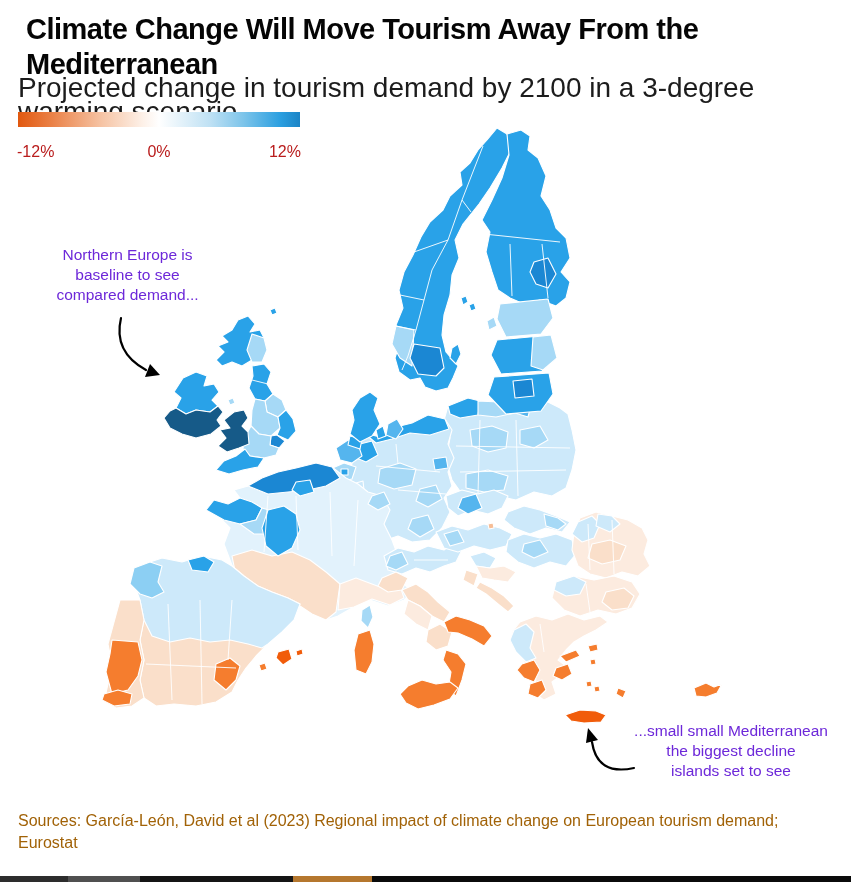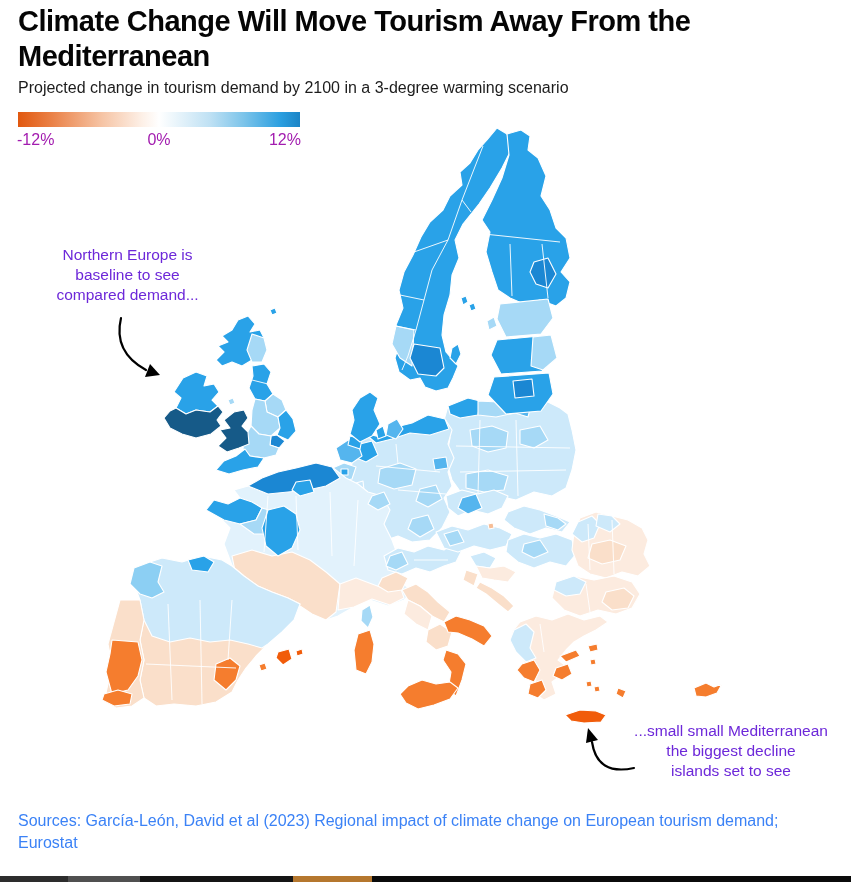--- a/index.html
+++ b/index.html
@@ -1,32 +1,32 @@
 <!DOCTYPE html>
 <html><head>
 <meta charset="utf-8">
 <style>
   html,body{margin:0;padding:0;background:#fff;}
   body{width:851px;height:882px;position:relative;overflow:hidden;
        font-family:"Liberation Sans","DejaVu Sans",sans-serif;color:#111;}
   .abs{position:absolute;}
   #title{left:18px;top:4px;width:720px;font-size:29px;line-height:35px;font-weight:bold;
-         letter-spacing:-0.5px;color:#050505;margin:0;}
-  #subtitle{left:18px;top:76px;width:830px;font-size:16px;line-height:24px;color:#1c1c1c;margin:0;font-weight:normal;}
+         letter-spacing:-0.5px;color:#050505;margin:8px;}
+  #subtitle{left:18px;top:76px;width:830px;font-size:28px;line-height:24px;color:#1c1c1c;margin:0;font-weight:normal;}
   #legend{left:18px;top:112px;width:282px;height:40px;}
   #legend-svg{display:block;width:282px;height:15px;}
-  #legend-labels{position:relative;width:282px;height:20px;font-size:16px;color:#a21caf;margin-top:4px;}
+  #legend-labels{position:relative;width:282px;height:20px;font-size:16px;color:#b91c1c;margin-top:16px;}
   #legend-labels span{position:absolute;top:0;}
   #legend-min{left:-1px;} #legend-mid{left:50%;transform:translateX(-50%);} #legend-max{right:-1px;}
   #map-svg{left:0;top:0;width:851px;height:882px;}
   .annotation{font-size:15.5px;line-height:20px;text-align:center;color:#6d28d9;}
   .annotation span{display:block;}
   #annotation-north{left:25px;top:245px;width:205px;}
   #annotation-south{left:611px;top:721px;width:240px;}
-  #sources{left:18px;top:810px;width:818px;font-size:16px;line-height:21.5px;color:#3b82f6;}
+  #sources{left:18px;top:810px;width:818px;font-size:16px;line-height:21.5px;color:#a16207;}
   #sources p{margin:0;}
   #bottom-bar{left:0;bottom:0;width:851px;height:6px;display:flex;}
   #bottom-bar div{height:6px;}
 </style>
 </head>
 <body>
 
 <h1 class="abs" id="title">Climate Change Will Move Tourism Away From the Mediterranean</h1>
 <p class="abs" id="subtitle">Projected change in tourism demand by 2100 in a 3-degree warming scenario</p>
 

